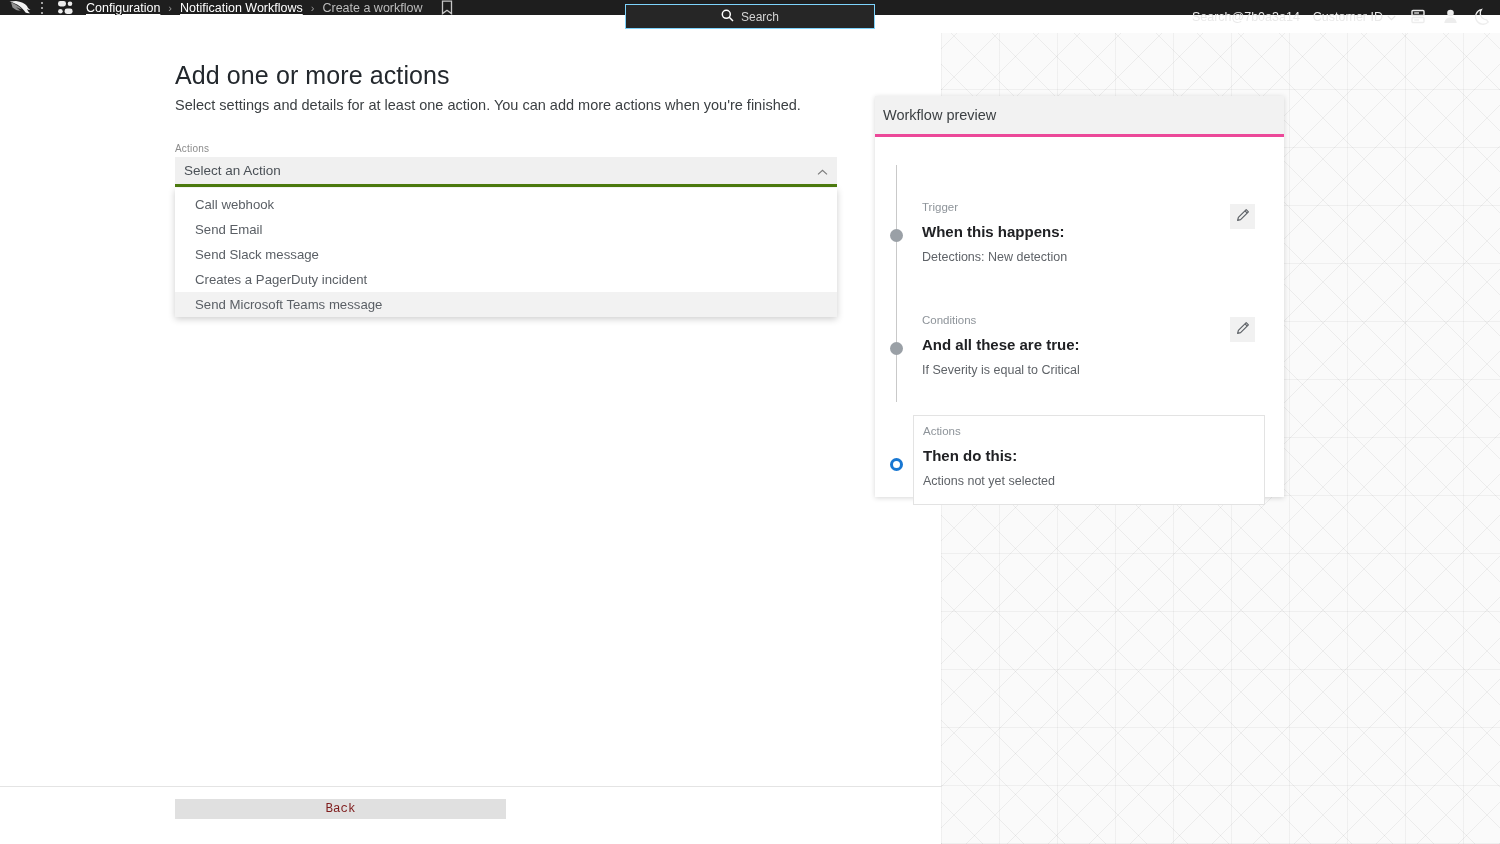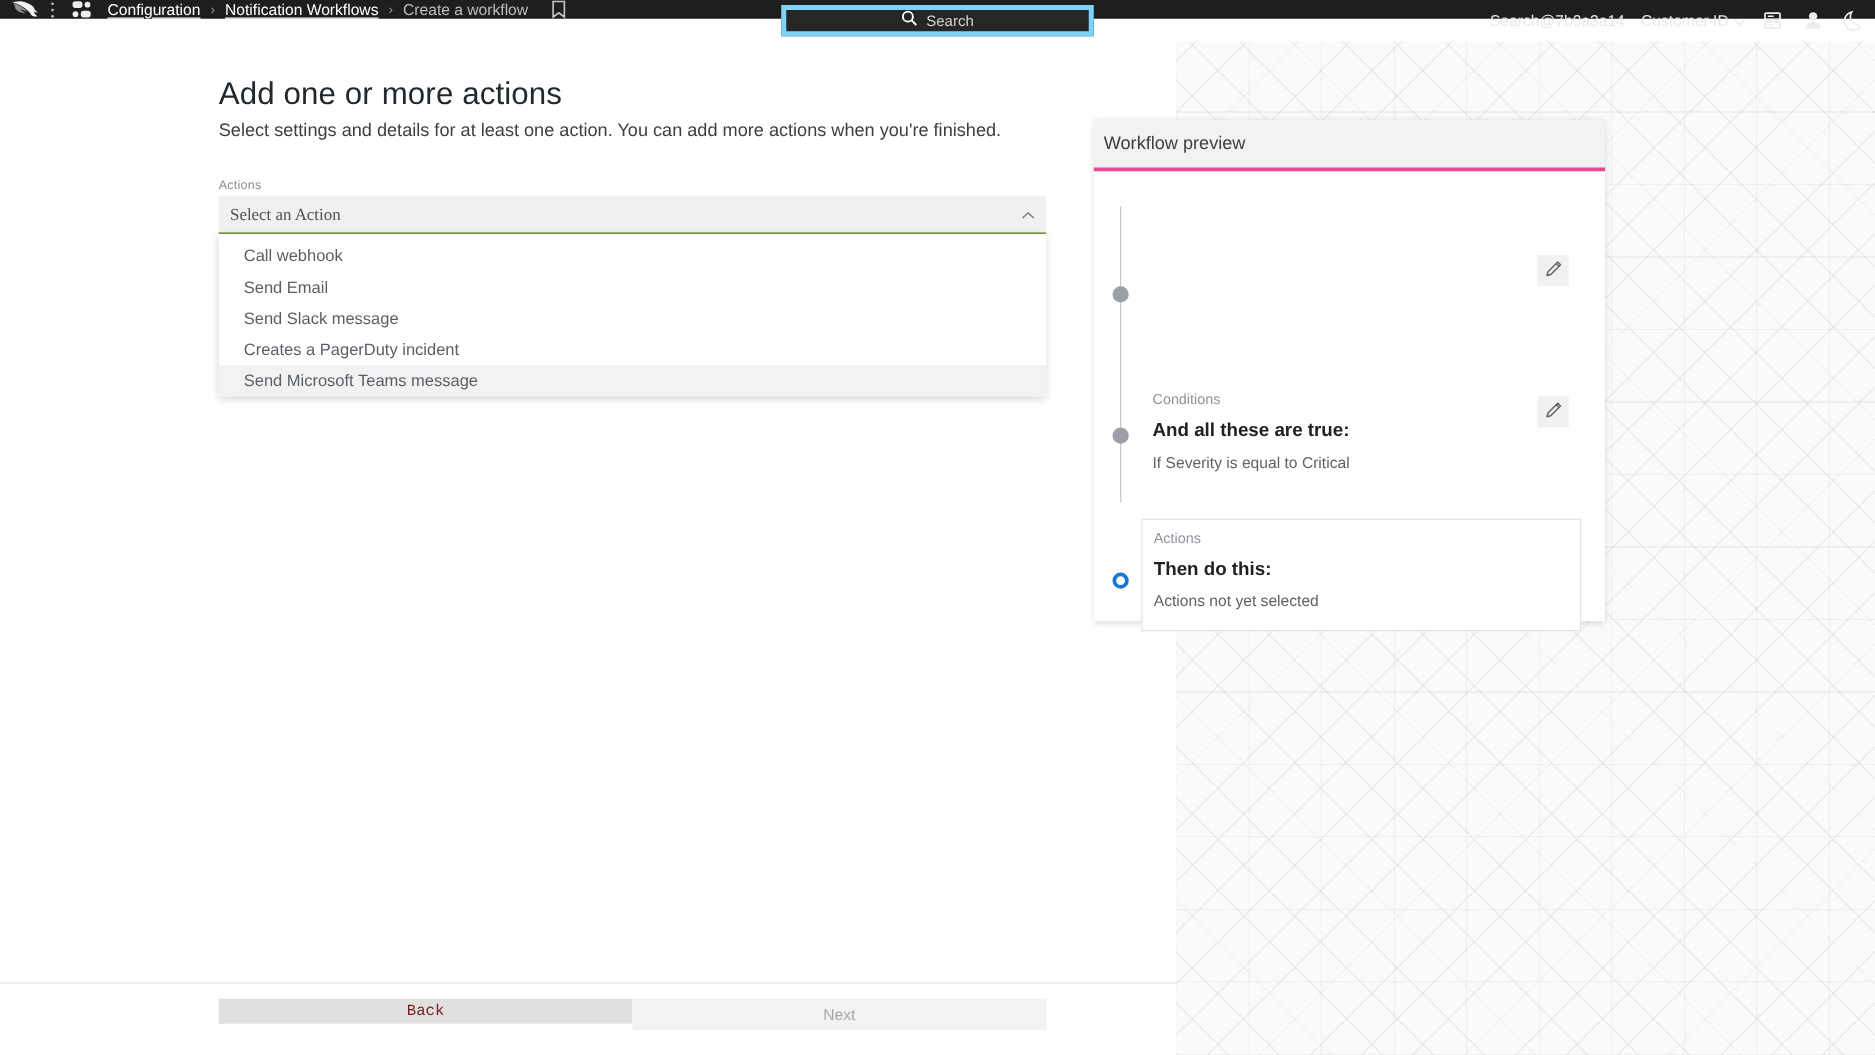--- a/index.html
+++ b/index.html
@@ -49,21 +49,21 @@
   .crumb-current { color: #bdbdbd; white-space: nowrap; }
   .bookmark-btn {
     margin-left: 8px; width: 18px; height: 18px;
     display:flex; align-items:center; justify-content:center; cursor:pointer;
   }
 
   #nav-search {
     position: absolute; left: 625px; top: 4px;
     width: 250px; height: 25px;
     background: #262626;
-    border: 4px solid #7dd3fc;
+    border: 1px solid #7dd3fc;
     display: flex; align-items: center; justify-content: center;
     gap: 7px;
     cursor: text;
     text-align: center;
   }
   #nav-search .sr-label { color: #d4d4d4; font-size: 12px; }
 
   .nav-right {
     position: absolute; right: 8px; top: 0; height: 33px;
     display: flex; align-items: center; gap: 13px;
@@ -104,26 +104,25 @@
     position: absolute; left: 175px; top: 64px;
     font-size: 14.5px; color: #3c4043;
   }
 
   
   #select-wrap { position: absolute; left: 175px; top: 110px; width: 662px; }
   #select-label { font-size: 10px; color: #8c8c8c; margin-bottom: 3px; letter-spacing:.2px; }
   #action-select {
     width: 662px; height: 30px;
     background: #f0f0f0;
-    border: none; border-bottom: 1px solid #4d7c0f;
+    border: none; border-bottom: 3px solid #4d7c0f;
     display: flex; align-items: center;
     padding: 0 10px 0 9px;
     cursor: pointer;
     position: relative;
-    font-family: Liberation Serif, serif;
   }
   #action-select .sel-value { font-size: 13.5px; color: #4b5157; }
   #action-select .caret {
     position: absolute; right: 9px; top: 50%; transform: translateY(-50%);
   }
 
   
   #dropdown {
     position: absolute; left: 175px; top: 155px;
     width: 662px;
@@ -320,32 +319,36 @@
     <div class="dd-item">Call webhook</div>
     <div class="dd-item">Send Email</div>
     <div class="dd-item">Send Slack message</div>
     <div class="dd-item">Creates a PagerDuty incident</div>
     <div class="dd-item selected">Send Microsoft Teams message</div>
   </div>
 
   <div id="footer-divider"></div>
   <div id="footer-actions">
     <button id="btn-back">Back</button>
-    <button id="btn-next">Next</button>
   </div>
 </div>
 
 <div id="preview">
   <div id="preview-header">Workflow preview</div>
 
   <div id="preview-body">
 
     <div class="rail"></div>
 
     <div class="node filled" style="top:92px"></div>
+    <div class="step" style="top:64px">
+      <div class="step-kicker">Trigger</div>
+      <div class="step-title">When this happens:</div>
+      <div class="step-desc">Detections: New detection</div>
+    </div>
     <button class="edit-btn" style="left:355px; top:67px">
       <span>
         <svg width="14" height="14" viewBox="0 0 14 14" aria-hidden="true">
           <path d="M10.2 1.6 L12.4 3.8 L4.6 11.6 L1.6 12.4 L2.4 9.4 Z" fill="none" stroke="#5f6368" stroke-width="1.2" stroke-linejoin="round"></path>
           <line x1="9" y1="2.8" x2="11.2" y2="5" stroke="#5f6368" stroke-width="1.1"></line>
         </svg>
       </span>
     </button>
 
     <div class="node filled" style="top:205px"></div>

